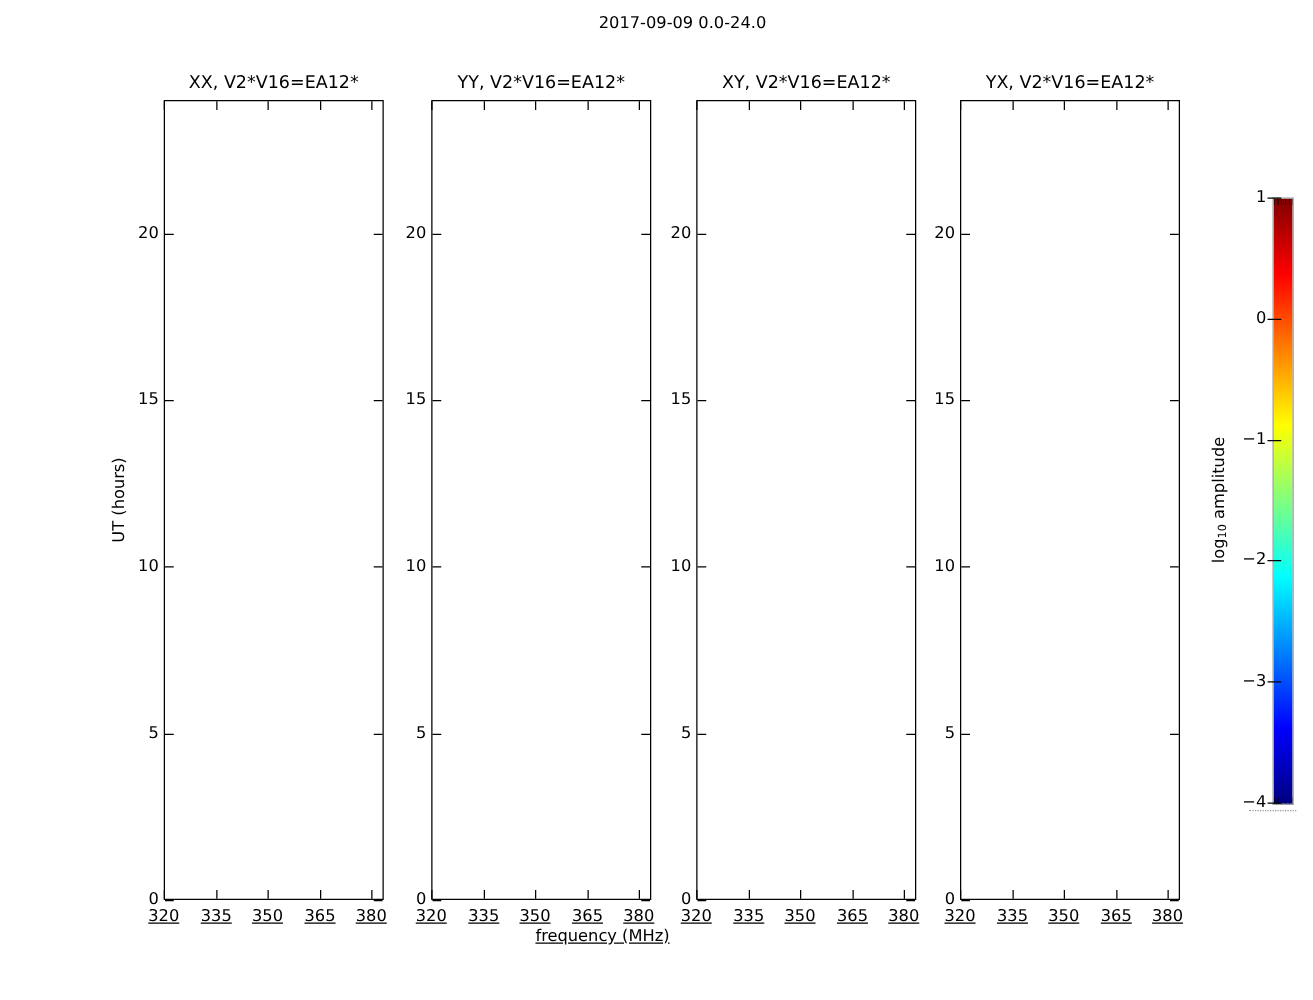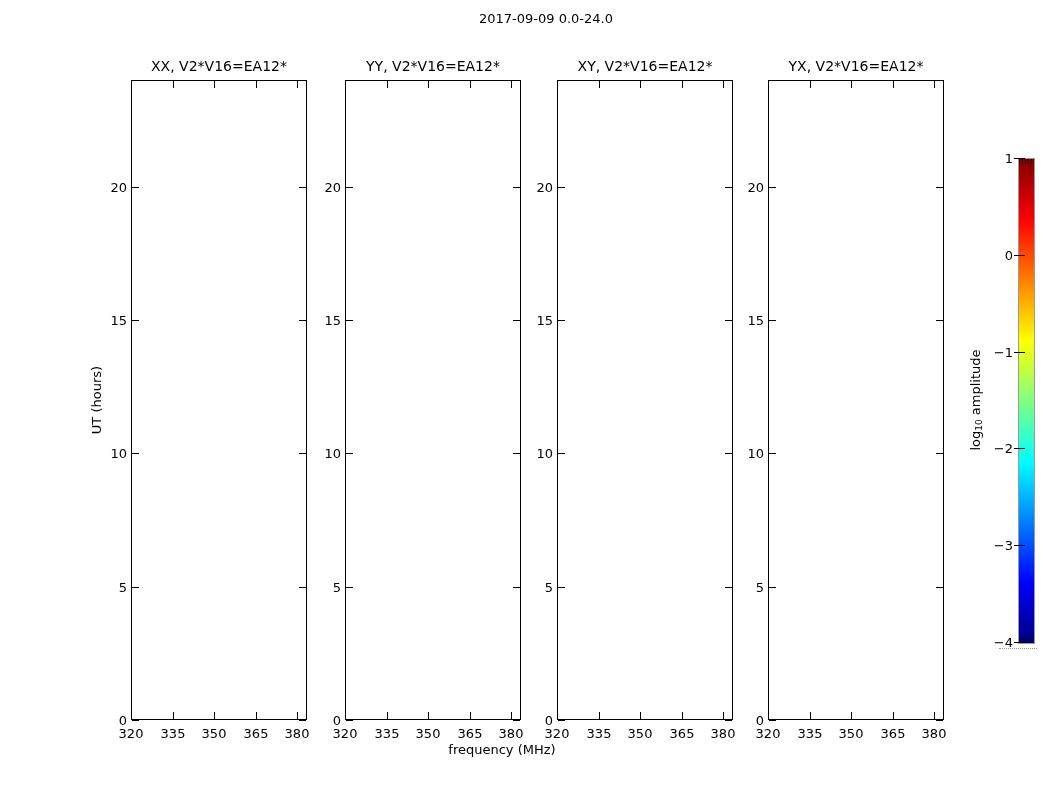--- a/index.html
+++ b/index.html
@@ -22,31 +22,31 @@
   }
   .panel{
     position:absolute;top:80px;height:640px;width:176px;
     border:1px solid #000;background:#fff;box-sizing:border-box;
   }
   .tick{position:absolute;background:#000;}
   .tick.x{width:1px;height:7px;}
   .tick.y{width:7px;height:1px;}
   .xtick-label{
     position:absolute;top:726px;transform:translateX(-50%);
-    font-size:13px;white-space:nowrap;
+    font-size:13px;white-space:nowrap;text-decoration:underline;
   }
   .ytick-label{
     position:absolute;width:32px;text-align:right;
     transform:translateY(-50%);
     font-size:13px;white-space:nowrap;
   }
   .xlabel{
-    position:absolute;left:502px;top:742px;
+    position:absolute;left:482px;top:742px;
     transform:translateX(-50%);
-    font-size:13px;white-space:nowrap;
+    font-size:13px;white-space:nowrap;text-decoration:underline;
   }
   .ylabel{
     position:absolute;left:96px;top:400px;
     transform:translate(-50%,-50%) rotate(-90deg);
     font-size:13px;white-space:nowrap;
   }
   .colorbar{
     position:absolute;left:1018px;top:158px;width:15px;height:484px;
     border:1px solid #999;
     background:linear-gradient(to bottom,

